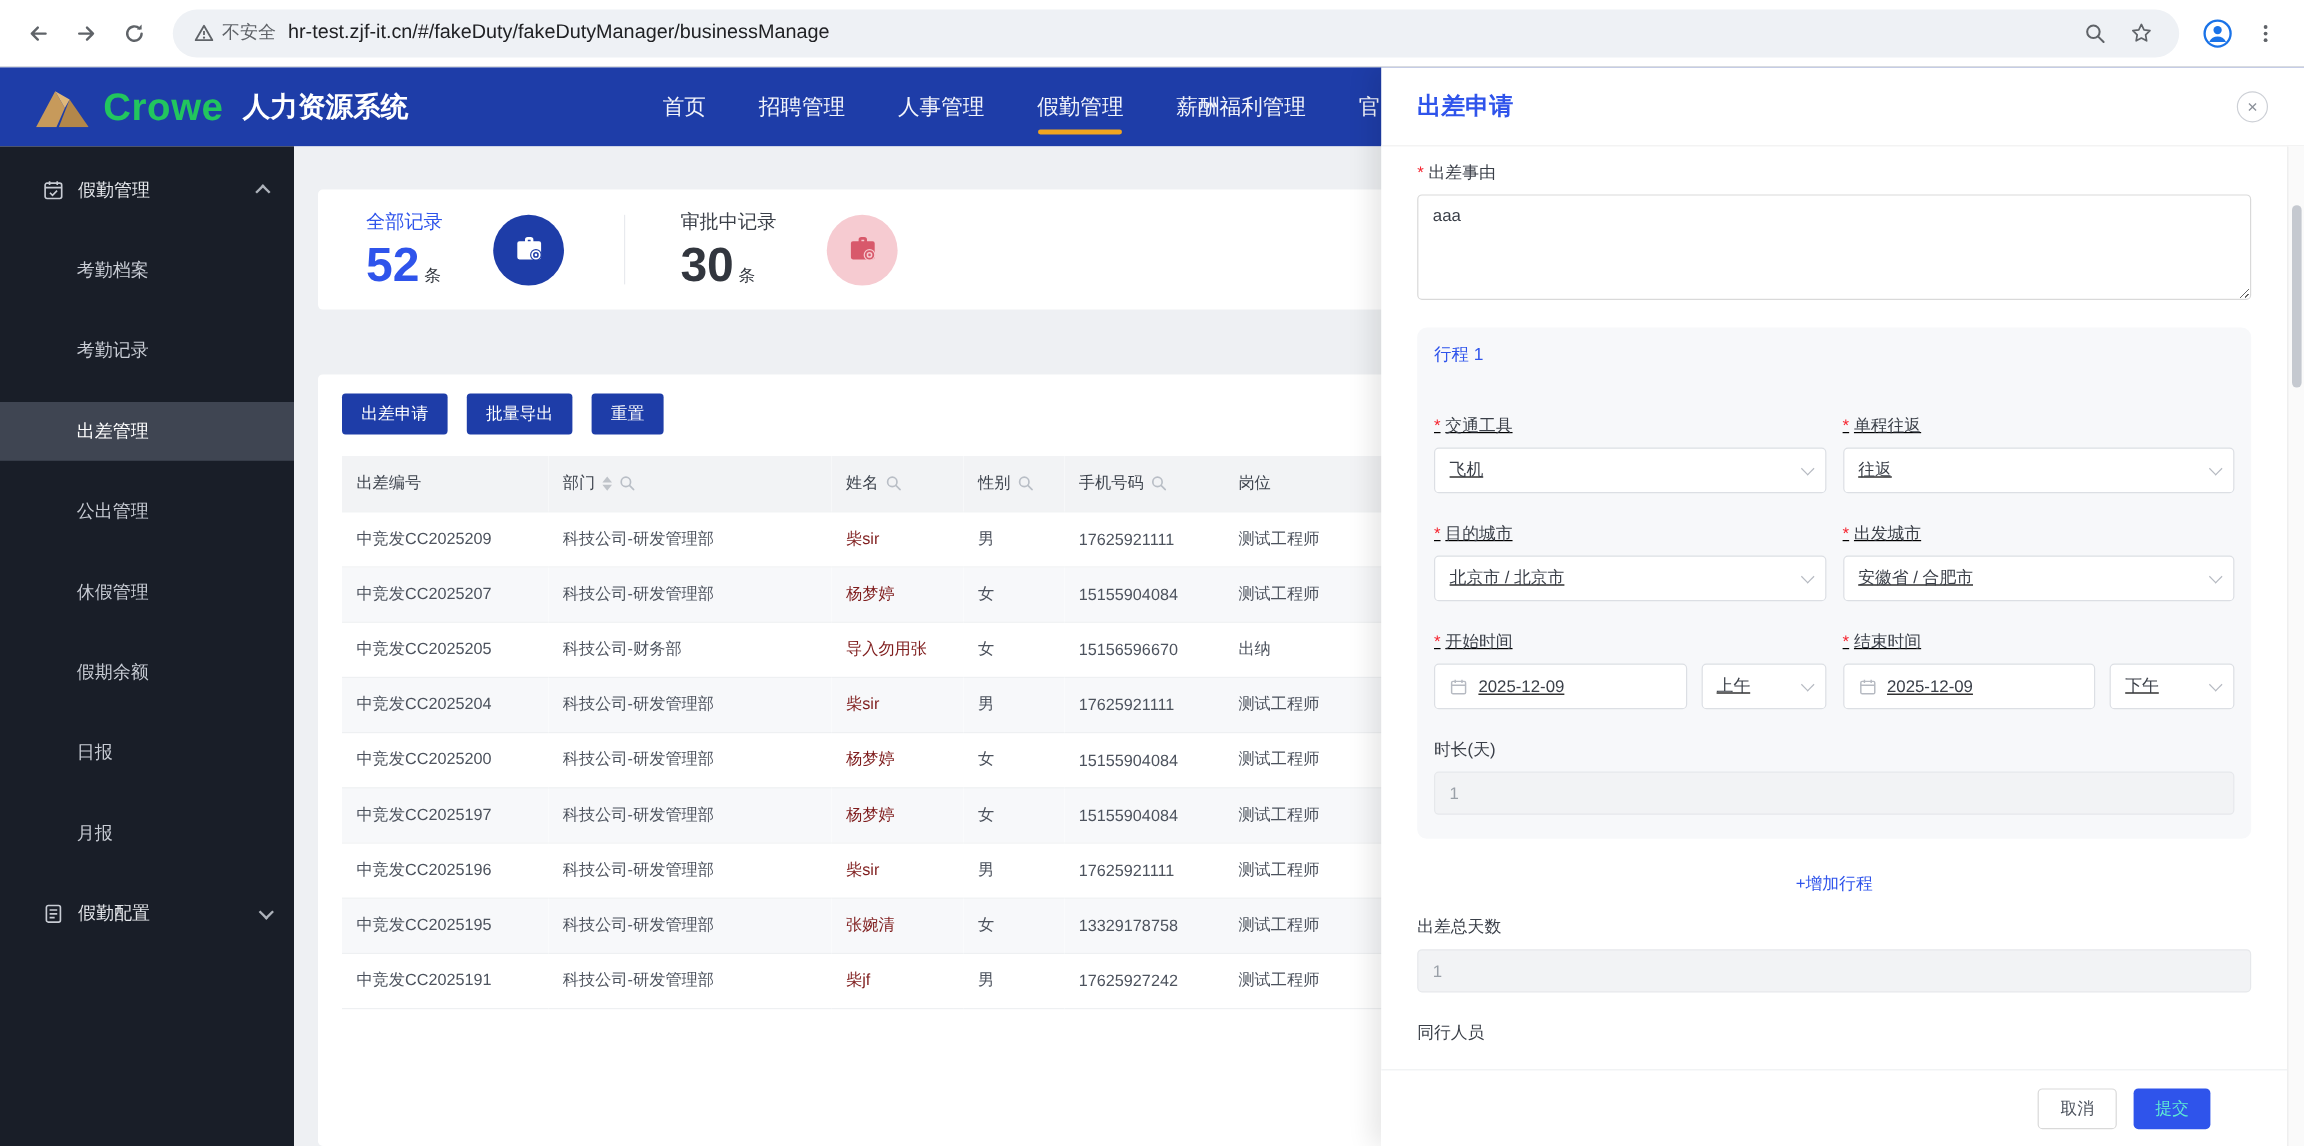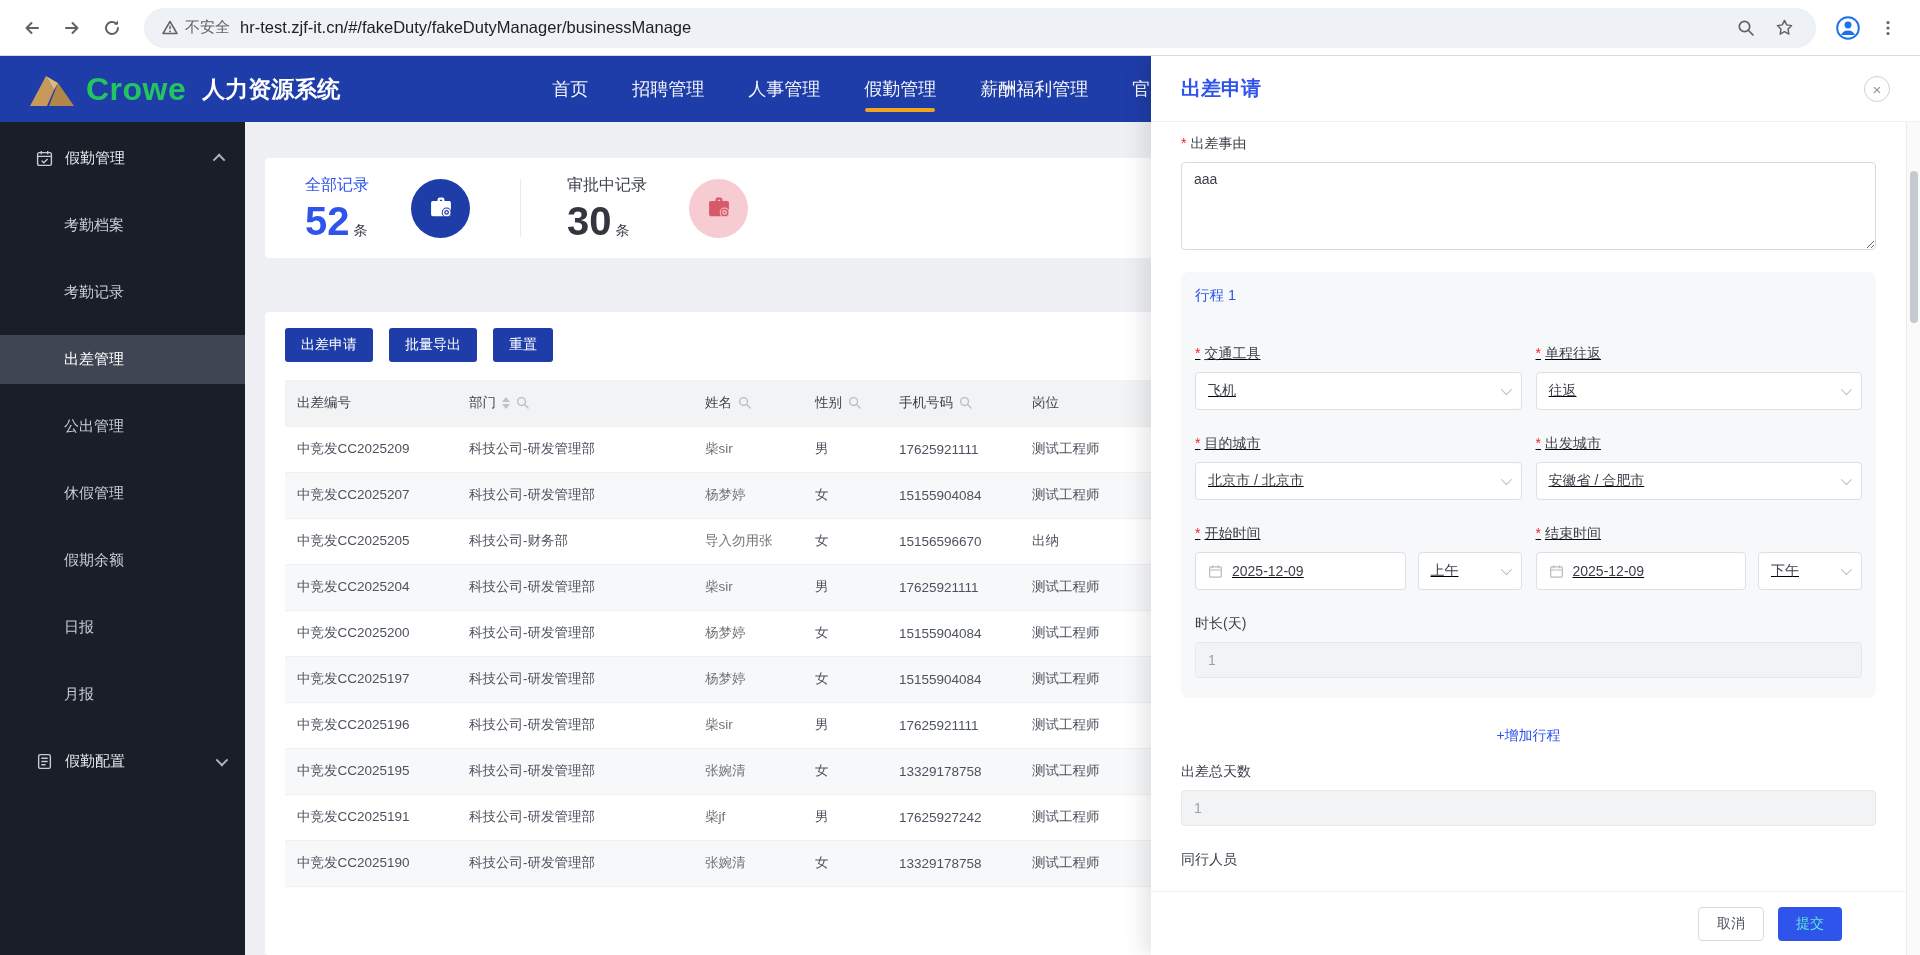--- a/index.html
+++ b/index.html
@@ -64,21 +64,21 @@
   .btn-row { display:flex; gap:16px; margin-bottom:18px; }
   .btn-blue { background:#1e3da8; color:#fff; border:none; border-radius:3px;
     height:34px; padding:0 16px; font-size:14px; cursor:pointer; font-family:inherit; }
 
   table { width:100%; border-collapse:collapse; table-layout:fixed; }
   th,td { height:46px; padding:0 12px; text-align:left; font-size:13.5px;
     border-bottom:1px solid #eef0f2; white-space:nowrap; overflow:hidden; }
   th { background:#f2f3f5; color:#3d434d; font-weight:400; }
   tbody tr:nth-child(even) { background:#f7f8fa; }
   td { color:#4d535e; }
-  .link { color:#737373; cursor:pointer; }
+  .link { color:#7f1d1d; cursor:pointer; }
   .th-flex { display:flex; align-items:center; gap:6px; }
   .sorters { display:flex; flex-direction:column; gap:2px; cursor:pointer; }
   .caret-up { width:0; height:0; border-left:4px solid transparent; border-right:4px solid transparent; border-bottom:5px solid #bfc3c9; }
   .caret-down { width:0; height:0; border-left:4px solid transparent; border-right:4px solid transparent; border-top:5px solid #bfc3c9; }
   .th-search { display:flex; align-items:center; cursor:pointer; }
 
   
   .drawer { position:absolute; top:0; right:0; width:769px; height:899px; background:#fff;
     box-shadow:-8px 0 20px rgba(0,0,0,.10); z-index:20; }
   .drawer-header { height:66px; display:flex; align-items:center; padding:0 30px;
@@ -432,28 +432,20 @@
               <td>测试工程师</td>
             </tr>
             <tr>
               <td>中竞发CC2025191</td>
               <td>科技公司-研发管理部</td>
               <td><span class="link">柴jf</span></td>
               <td>男</td>
               <td>17625927242</td>
               <td>测试工程师</td>
             </tr>
-            <tr>
-              <td>中竞发CC2025190</td>
-              <td>科技公司-研发管理部</td>
-              <td><span class="link">张婉清</span></td>
-              <td>女</td>
-              <td>13329178758</td>
-              <td>测试工程师</td>
-            </tr>
           </tbody>
       </table>
     </div>
   </div>
 
   <div class="drawer">
     <div class="drawer-header">
       <span class="drawer-title">出差申请</span>
       <span class="drawer-close">×</span>
     </div>

